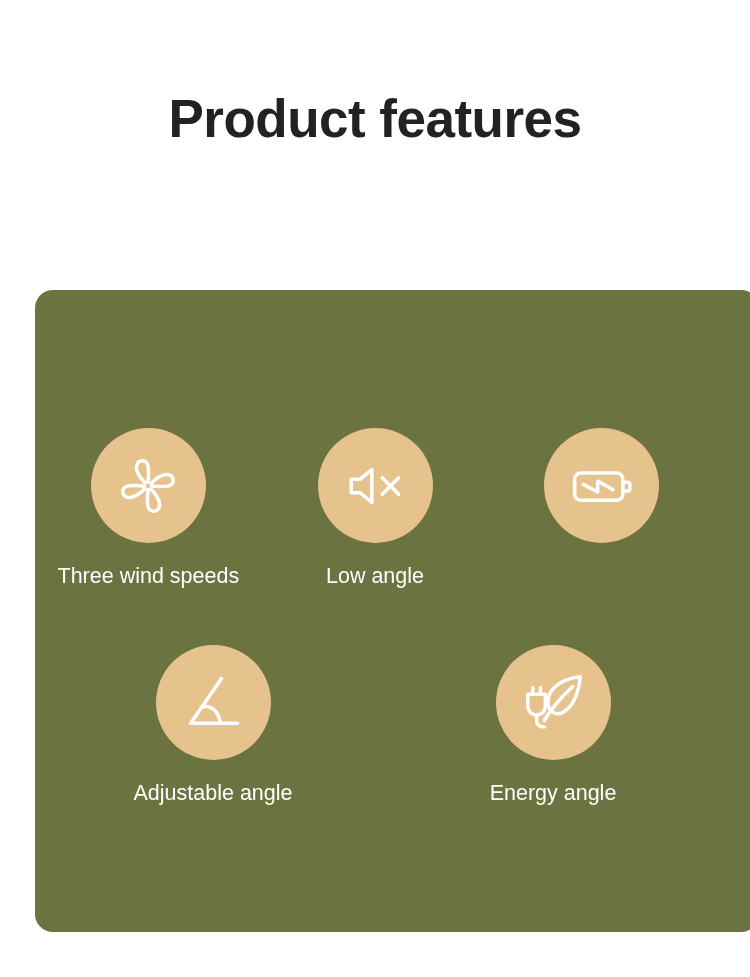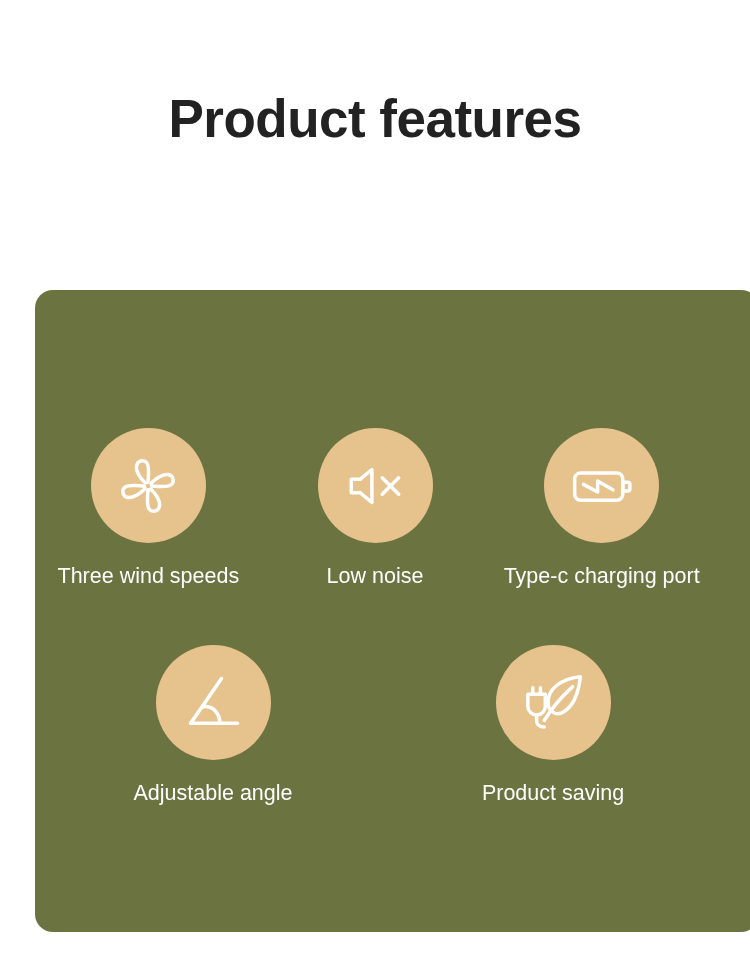--- a/index.html
+++ b/index.html
@@ -104,32 +104,31 @@
     </div>
 
     <div class="feature-item">
       <div class="feature-icon-circle">
         <svg width="66" height="66" viewBox="0 0 64 64" fill="none" stroke="#ffffff" stroke-width="3.4" stroke-linecap="round" stroke-linejoin="round">
           <path d="M29 16 L17.5 25.5 L9 25.5 L9 38.5 L17.5 38.5 L29 48 Z"></path>
           <line x1="39" y1="24" x2="55" y2="40"></line>
           <line x1="55" y1="24" x2="39" y2="40"></line>
         </svg>
       </div>
-      <div class="feature-label">Low noise</div>
+      <div class="feature-label">Low angle</div>
     </div>
 
     <div class="feature-item">
       <div class="feature-icon-circle">
         <svg width="70" height="70" viewBox="0 0 64 64" fill="none" stroke="#ffffff" stroke-width="3.2" stroke-linecap="round" stroke-linejoin="round">
           <rect x="7" y="20" width="44" height="25" rx="5.5" ry="5.5"></rect>
           <path d="M51 28.5 L55.5 28.5 C56.6 28.5 57.5 29.4 57.5 30.5 L57.5 34.5 C57.5 35.6 56.6 36.5 55.5 36.5 L51 36.5 Z"></path>
           <path d="M15 30.5 L28 37.5 L28 27.5 L42 35.5"></path>
         </svg>
       </div>
-      <div class="feature-label">Type-c charging port</div>
     </div>
 
   </div>
 
   <div class="feature-row" id="feature-row-2">
 
     <div class="feature-item">
       <div class="feature-icon-circle">
         <svg width="68" height="68" viewBox="0 0 64 64" fill="none" stroke="#ffffff" stroke-width="3.4" stroke-linecap="round" stroke-linejoin="round">
           <line x1="40" y1="9" x2="11" y2="51"></line>
@@ -145,18 +144,18 @@
       <div class="feature-icon-circle">
         <svg width="70" height="70" viewBox="0 0 64 64" fill="none" stroke="#ffffff" stroke-width="3.2" stroke-linecap="round" stroke-linejoin="round">
           <path d="M57 8 C38 10 27 20 27.5 32 C28 41 36 44 42 40 C50.5 34.5 55.5 22 57 8 Z"></path>
           <path d="M50 17 C39 27 30 38 24 48"></path>
           <path d="M9 24 L9 35 C9 39.4 12.6 43 17 43 C21.4 43 25 39.4 25 35 L25 24 Z"></path>
           <line x1="13.5" y1="18" x2="13.5" y2="24"></line>
           <line x1="20.5" y1="18" x2="20.5" y2="24"></line>
           <path d="M17 43 L17 48 C17 52 20.5 54 24 54"></path>
         </svg>
       </div>
-      <div class="feature-label">Product saving</div>
+      <div class="feature-label">Energy angle</div>
     </div>
 
   </div>
 
 </div>
 
 </body></html>

